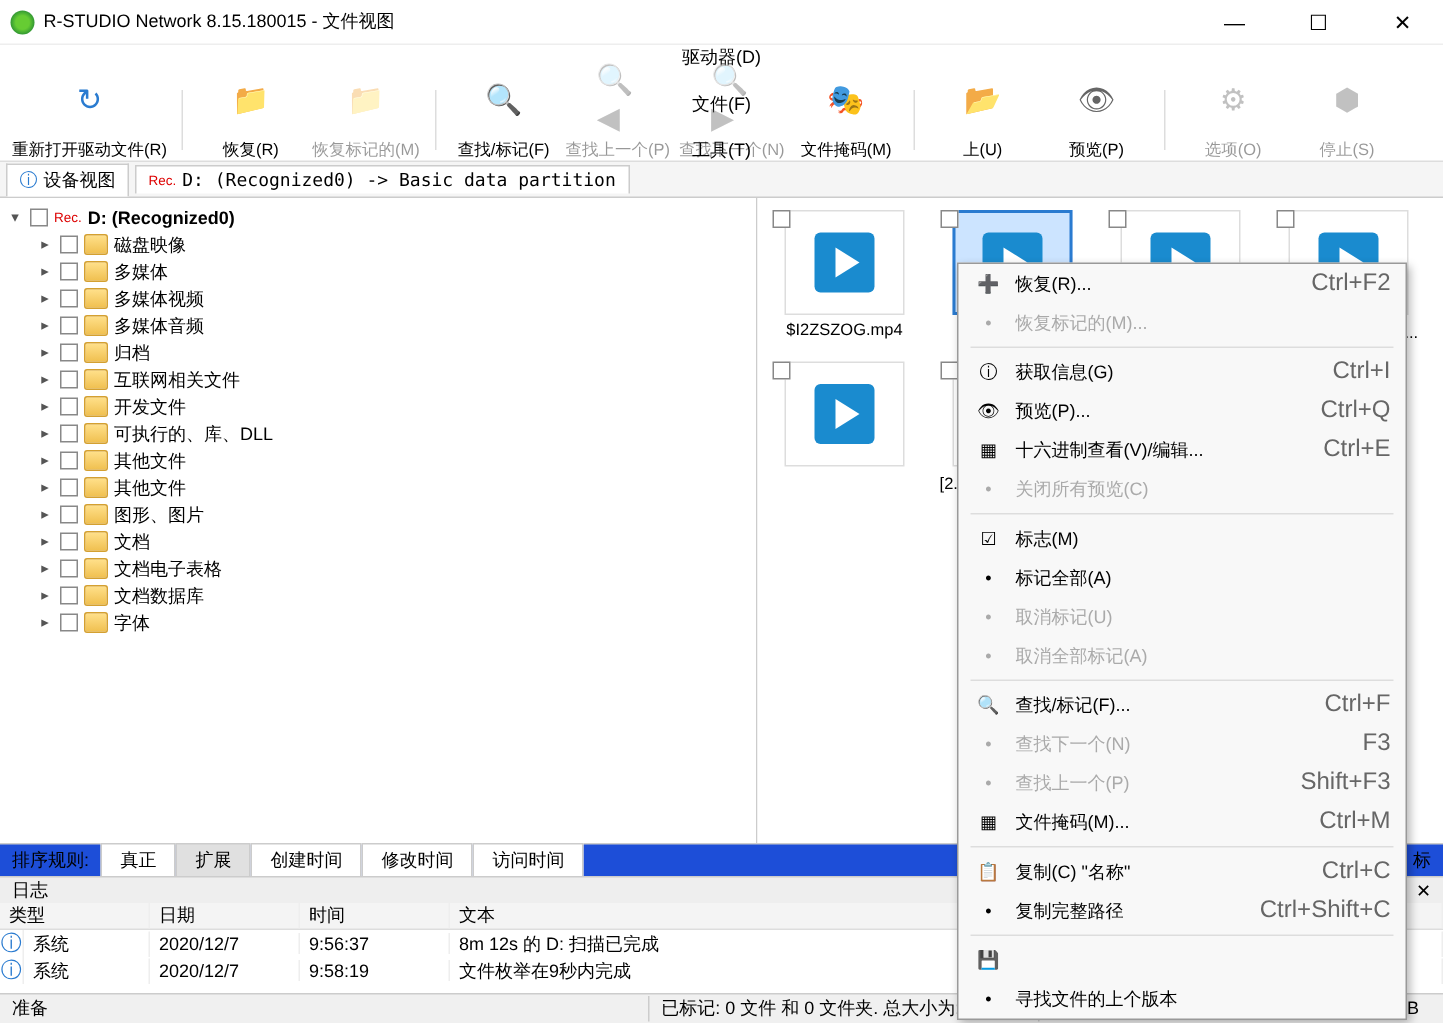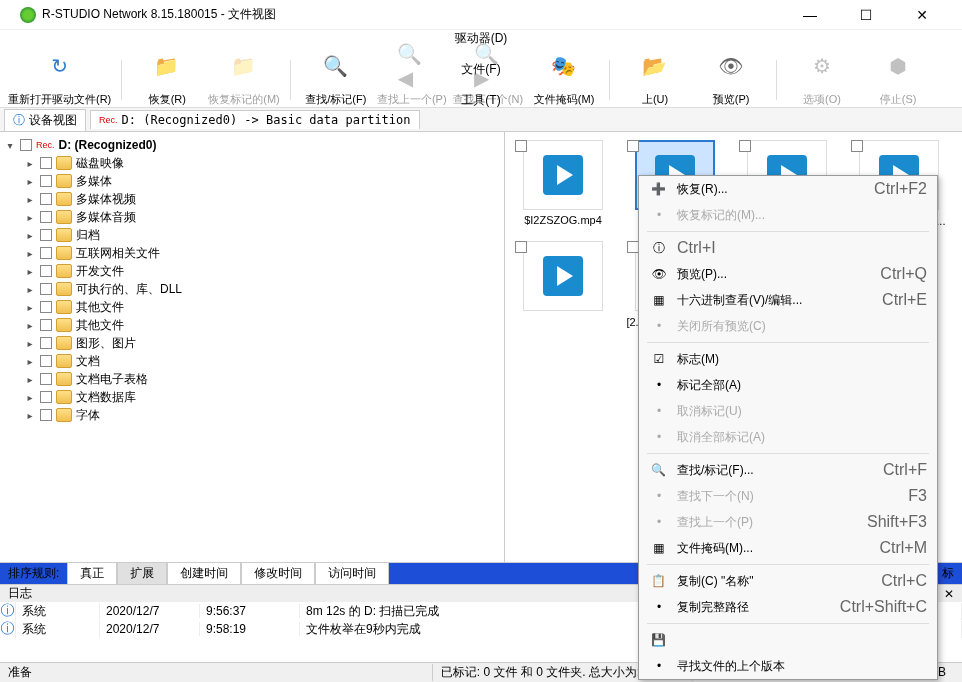--- a/index.html
+++ b/index.html
@@ -1,17 +1,17 @@
 <!DOCTYPE html>
 <html><head>
 <meta charset="utf-8">
 <style>
 * { margin: 0; padding: 0; box-sizing: border-box; font-family: "Microsoft YaHei", "Segoe UI", sans-serif; font-size: 12px; }
 body { background: #fff; width: 962px; height: 682px; overflow: hidden; display: flex; flex-direction: column; }
-.titlebar { height: 30px; display: flex; align-items: center; padding: 0 20px; background: #fff; border-bottom: 1px solid #eee; }
+.titlebar { height: 30px; display: flex; align-items: center; padding: 0 7px; background: #fff; border-bottom: 1px solid #eee; }
 .titlebar .app-icon { width: 16px; height: 16px; background: radial-gradient(circle, #6c3 40%, #393 70%); border-radius: 50%; margin-right: 6px; }
 .titlebar .title { flex: 1; font-size: 12px; }
 .titlebar .win-btns { display: flex; gap: 16px; }
 .titlebar .win-btn { width: 40px; text-align: center; font-size: 14px; cursor: pointer; }
 .menubar { height: 22px; display: flex; align-items: center; padding: 0 8px; gap: 14px; flex-direction: column; }
 .menubar span { cursor: pointer; }
 .toolbar { height: 56px; display: flex; align-items: center; padding: 4px 8px; gap: 6px; border-bottom: 1px solid #ddd; }
 .tool-item { display: flex; flex-direction: column; align-items: center; justify-content: center; min-width: 70px; cursor: pointer; }
 .tool-item.disabled { opacity: 0.4; }
 .tool-item .tool-icon { width: 28px; height: 28px; display: flex; align-items: center; justify-content: center; }
@@ -329,20 +329,21 @@
       <span class="ctx-shortcut">Ctrl+F2</span>
     </div>
     <div class="ctx-item disabled">
       <span class="ctx-icon">•</span>
       <span class="ctx-label">恢复标记的(M)...</span>
       <span class="ctx-shortcut"></span>
     </div>
     <div class="ctx-sep"></div>
     <div class="ctx-item">
       <span class="ctx-icon">ⓘ</span>
+      <span class="ctx-label">获取信息(G)</span>
       <span class="ctx-shortcut">Ctrl+I</span>
     </div>
     <div class="ctx-item">
       <span class="ctx-icon">👁</span>
       <span class="ctx-label">预览(P)...</span>
       <span class="ctx-shortcut">Ctrl+Q</span>
     </div>
     <div class="ctx-item">
       <span class="ctx-icon">▦</span>
       <span class="ctx-label">十六进制查看(V)/编辑...</span>
@@ -429,20 +430,26 @@
     </div>
   <div style="flex:1"></div>
   <span>标</span>
 </div>
 
 <div class="log-header">
   <span>日志</span>
   <span class="close-x">✕</span>
 </div>
 <div class="log-table">
+  <div class="log-head-row">
+    <div class="col-type">类型</div>
+    <div class="col-date">日期</div>
+    <div class="col-time">时间</div>
+    <div class="col-text">文本</div>
+  </div>
   <div id="log-rows">
       <div class="log-row">
         <div class="row-icon">ⓘ</div>
         <div class="col-type" style="width:84px">系统</div>
         <div class="col-date">2020/12/7</div>
         <div class="col-time">9:56:37</div>
         <div class="col-text">8m 12s 的 D: 扫描已完成</div>
       </div>
       <div class="log-row">
         <div class="row-icon">ⓘ</div>

